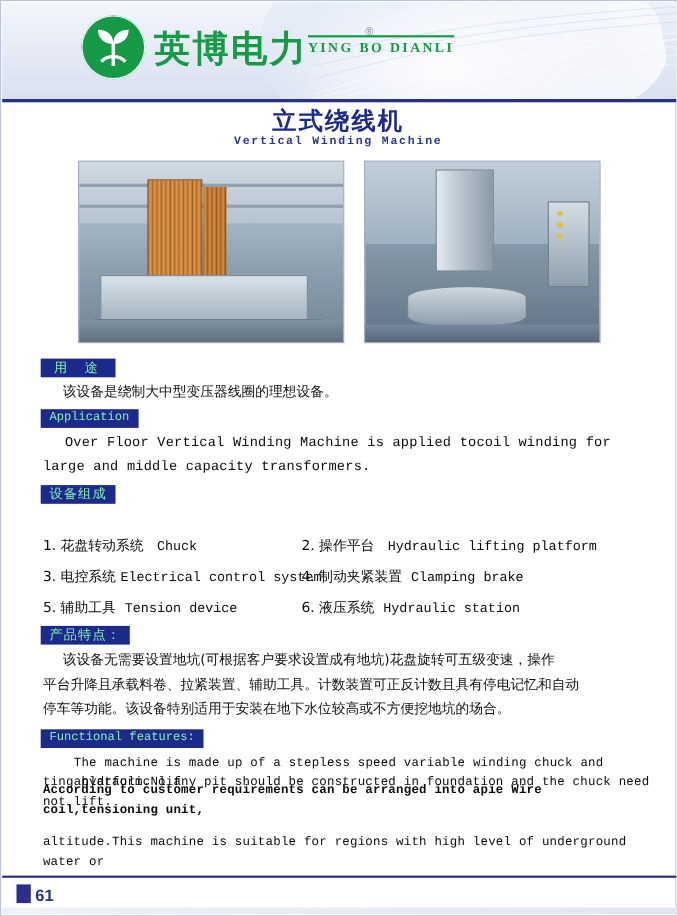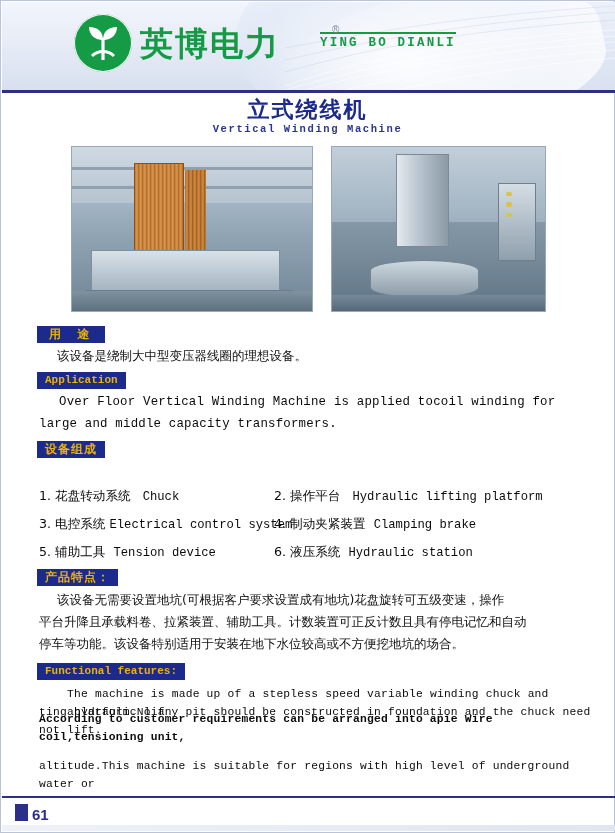--- a/index.html
+++ b/index.html
@@ -44,23 +44,23 @@
     background:#159b46;
     position:relative;
     box-shadow:0 0 0 2px #ffffff inset;
   }
   .logo-text{display:flex;flex-direction:row;line-height:1;}
   .logo-cn{
     font-family:"DejaVu Sans", sans-serif;
     font-size:33px;font-weight:bold;color:#159b46;letter-spacing:2px;
   }
   .logo-en{
-    font-family:Liberation Mono, monospace;
+    font-family:Liberation Serif, serif;
     font-size:12.5px;font-weight:bold;color:#159b46;letter-spacing:2.2px;
-    margin-top:5px;border-top:2px solid #159b46;padding-top:3px;margin-left:40px;
+    margin-top:5px;border-top:2px solid #159b46;padding-top:3px;
   }
   .logo-r{
     position:absolute;left:258px;top:10px;font-size:10px;color:#7a869c;
   }
   .hdr-rule{
     position:absolute;left:1px;top:89px;width:613px;height:3px;background:#2b2f86;
   }
 
   
   .title-cn{
@@ -105,23 +105,23 @@
     background:linear-gradient(180deg,#cdd7df,#8b9ba8);border:1px solid #75848f;}
   .p2-panel{position:absolute;right:4%;top:22%;width:17%;height:46%;
     background:linear-gradient(180deg,#d5dde4,#8fa0ad);border:1px solid #6f7f8b;}
   .p2-panel .lamp{position:absolute;left:18%;width:18%;height:6%;background:#d8c24a;border-radius:2px;}
   .p2-floor{position:absolute;left:0;bottom:0;width:100%;height:10%;
     background:linear-gradient(180deg,#76899a,#56697a);}
 
   
   .sec{
     position:absolute;height:17px;line-height:17px;
-    background:#1c2a8c;color:#eab308;
+    background:#1c2a8c;color:#86efac;
     font-family:"Liberation Mono", monospace;
-    font-size:11px;font-weight:bold;
+    font-size:11px;font-weight:normal;
     padding:0 8px;white-space:nowrap;
     box-sizing:border-box;
   }
   .sec.cn{font-family:"DejaVu Sans", sans-serif;font-size:12px;letter-spacing:6px;padding:0 10px 0 12px;}
   .sec.cn2{font-family:"DejaVu Sans", sans-serif;font-size:12px;letter-spacing:1px;padding:0 8px;text-align:center;}
 
   .body-cn{
     position:absolute;
     font-family:"DejaVu Sans", sans-serif;
     font-size:12.5px;color:#101010;line-height:1.55;

